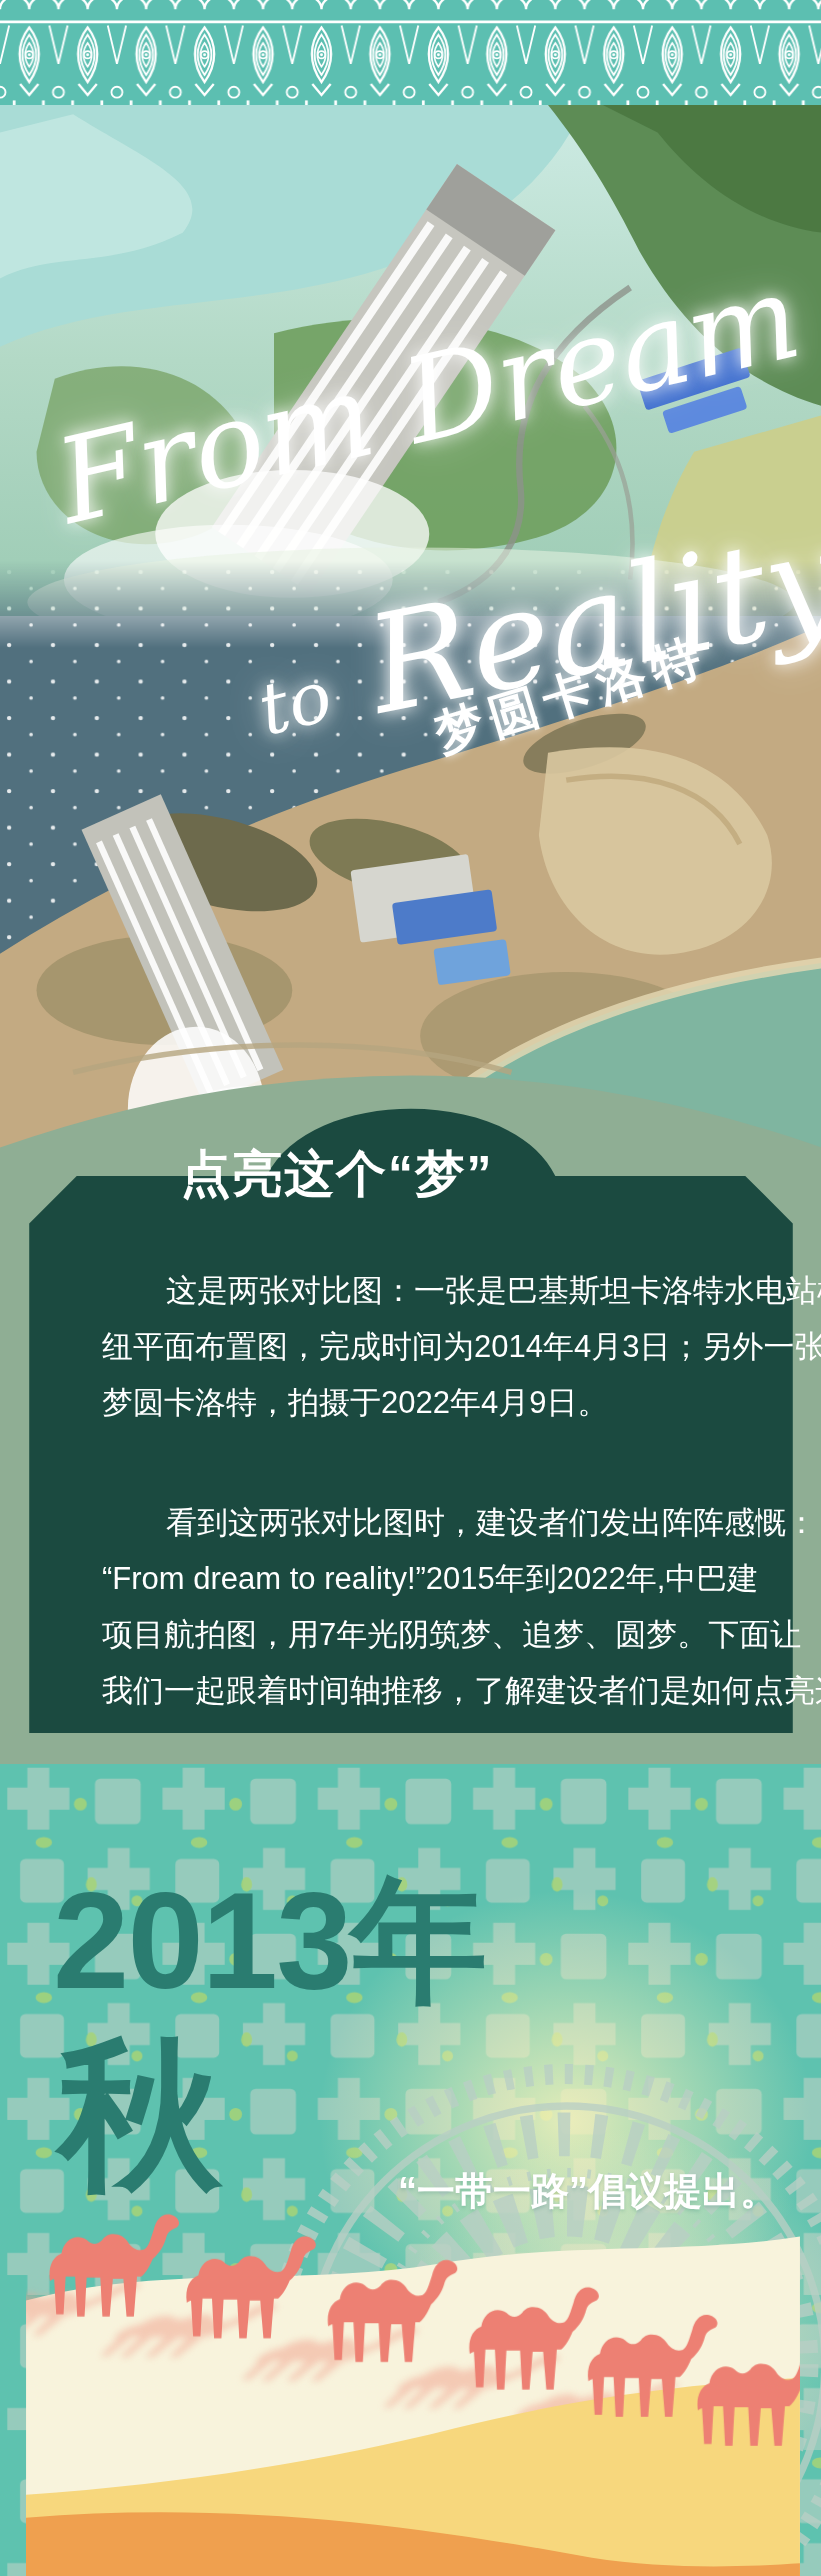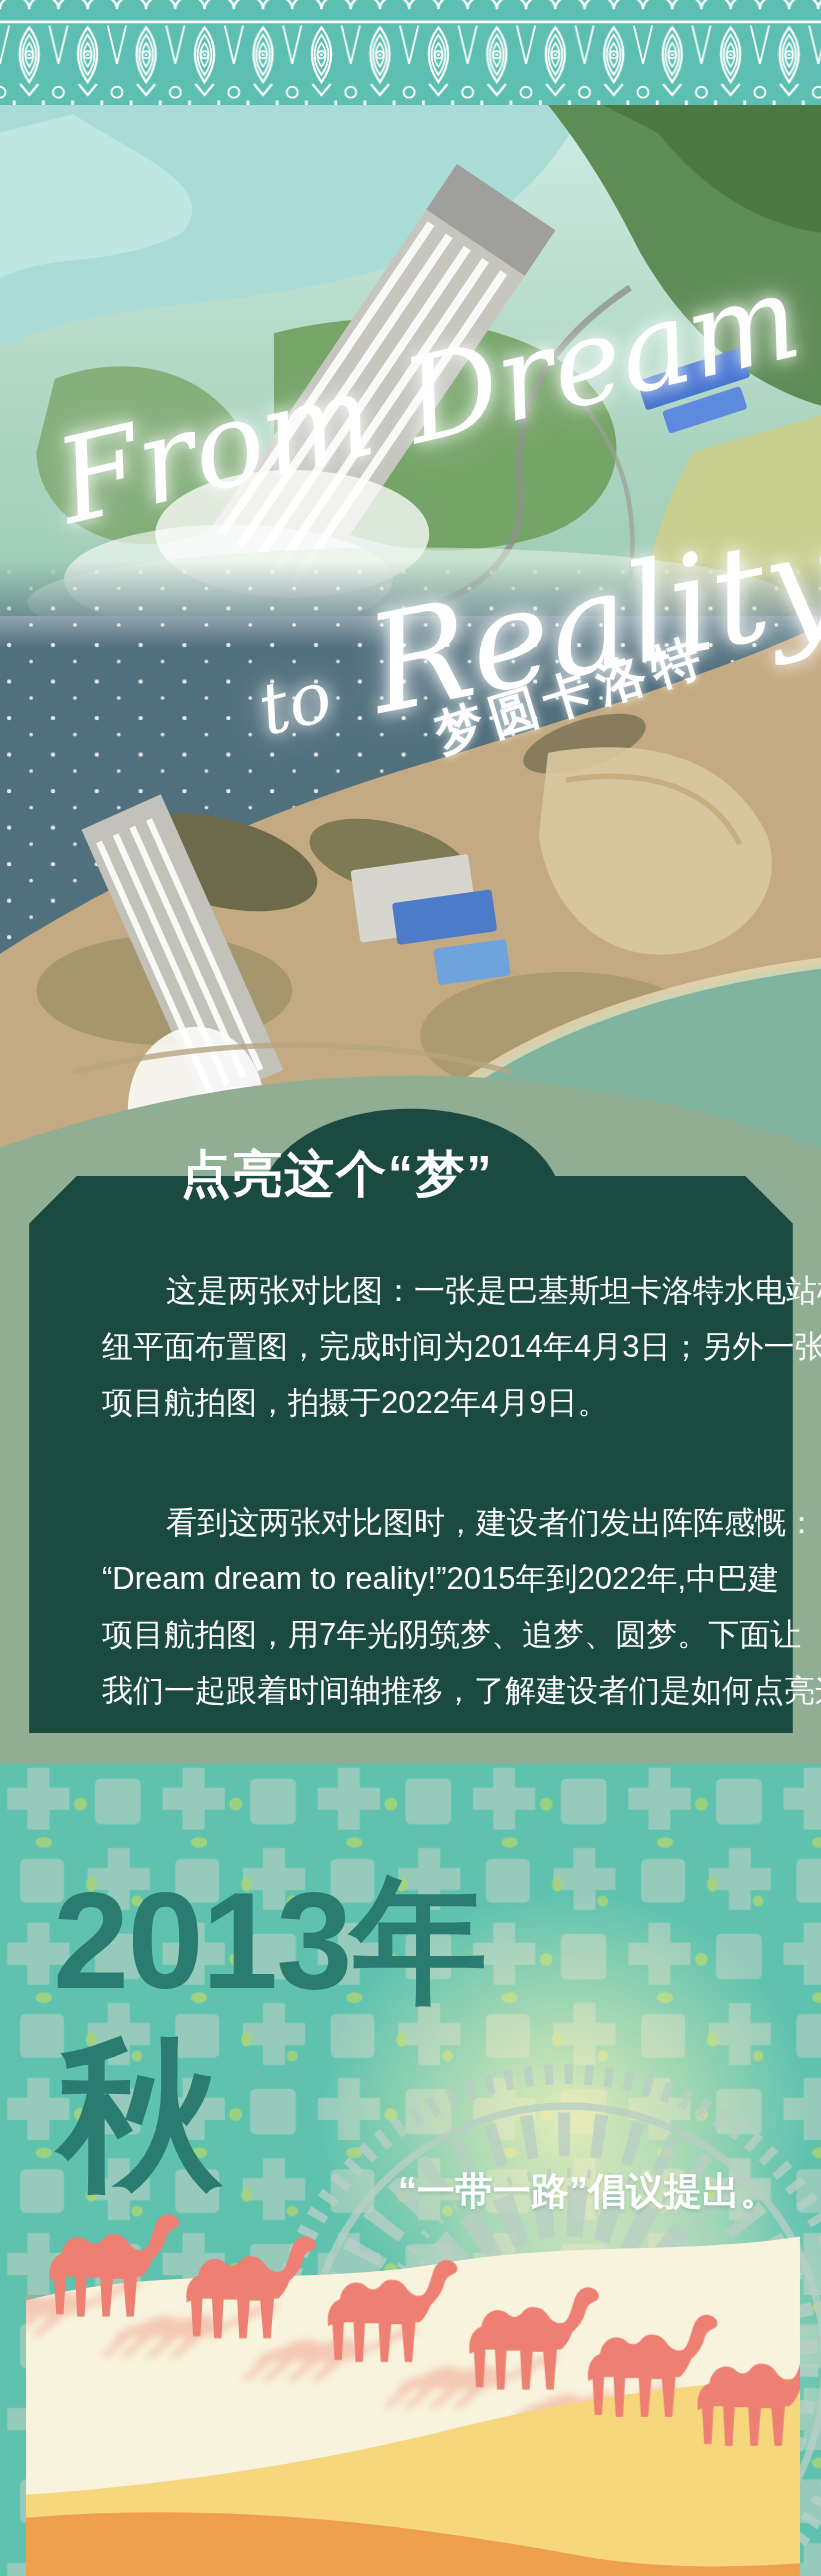--- a/index.html
+++ b/index.html
@@ -168,25 +168,25 @@
     <path d="M0,97 Q450,-61 900,97 L900,772 L0,772 Z" fill="#8fae94"></path>
     <path d="M32,180 L84,128 L292,128 C340,30 560,30 608,128 L816,128 L868,180 L868,738 L32,738 Z" fill="#1b4a40"></path>
   </svg>
 
   <div class="abs panel-title">点亮这个“梦”</div>
 
   <div class="abs panel-body">
     <div class="para1">
       <div class="line indent">这是两张对比图：一张是巴基斯坦卡洛特水电站枢</div>
       <div class="line">纽平面布置图，完成时间为2014年4月3日；另外一张是</div>
-      <div class="line">项目航拍图，拍摄于2022年4月9日。</div>
+      <div class="line">梦圆卡洛特，拍摄于2022年4月9日。</div>
     </div>
     <div class="para2">
       <div class="line indent">看到这两张对比图时，建设者们发出阵阵感慨：</div>
-      <div class="line">“Dream dream to reality!”2015年到2022年,中巴建</div>
+      <div class="line">“From dream to reality!”2015年到2022年,中巴建</div>
       <div class="line">项目航拍图，用7年光阴筑梦、追梦、圆梦。下面让</div>
       <div class="line">我们一起跟着时间轴推移，了解建设者们是如何点亮这</div>
     </div>
   </div>
 
   <div class="abs timeline">
 
     <svg class="abs xpat-layer" viewBox="0 0 900 890" preserveAspectRatio="none">
       <defs>
         <pattern id="xpat" width="170" height="170" patternUnits="userSpaceOnUse">

